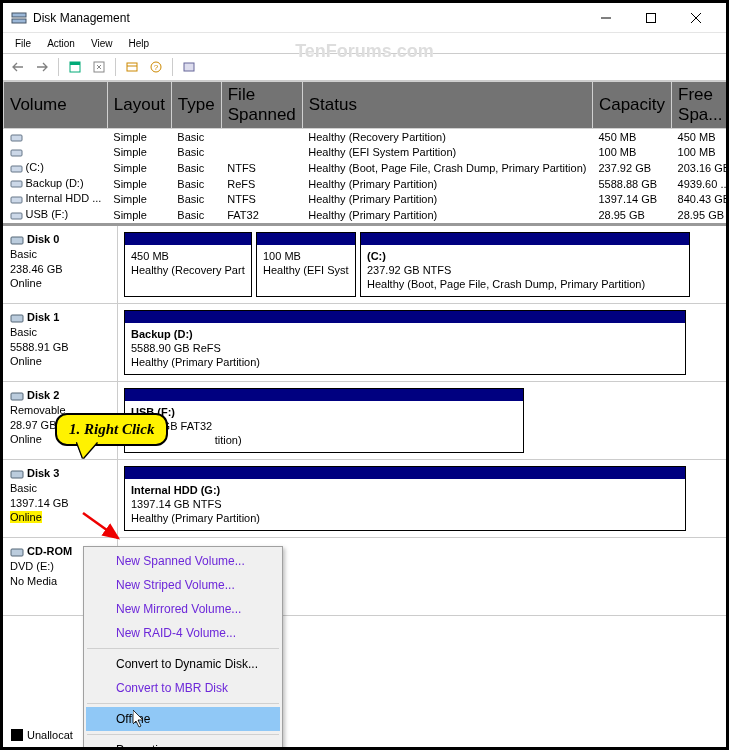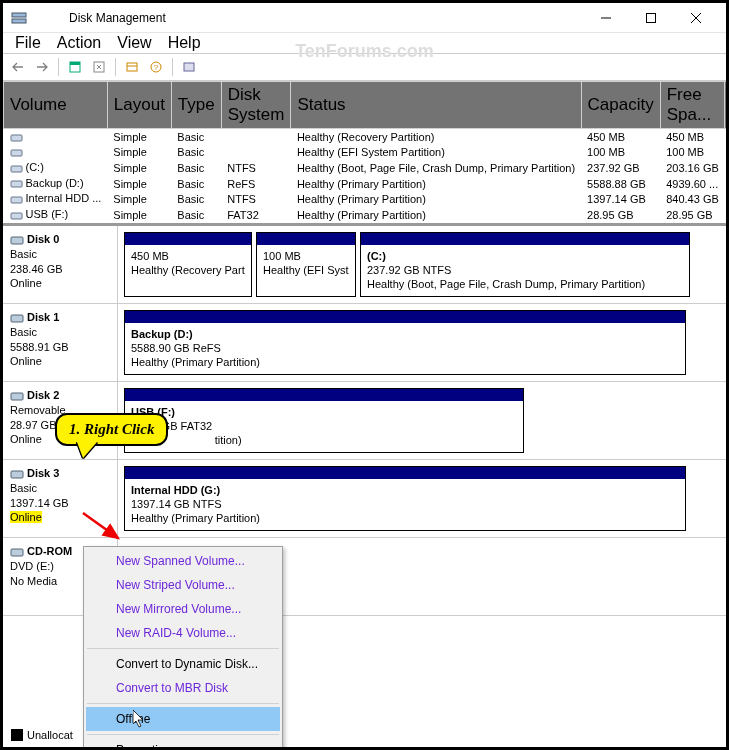--- a/index.html
+++ b/index.html
@@ -1,22 +1,22 @@
 <!DOCTYPE html>
 <html><head>
 <meta charset="utf-8">
 <style>
 * { box-sizing: border-box; margin: 0; padding: 0; }
 body { font-family: "Segoe UI", Tahoma, sans-serif; font-size: 11px; background: #fff; width: 729px; height: 750px; overflow: hidden; position: relative; border: 3px solid #000; }
-.titlebar { height: 30px; display: flex; align-items: center; padding: 0 8px; background: #fff; border-bottom: 1px solid #e5e5e5; gap: 36px; }
+.titlebar { height: 30px; display: flex; align-items: center; padding: 0 8px; background: #fff; border-bottom: 1px solid #e5e5e5; }
 .titlebar .icon { width: 16px; height: 16px; margin-right: 6px; }
 .titlebar .title { flex: 1; font-size: 12px; color: #000; }
 .titlebar .winbtns { display: flex; }
 .titlebar .winbtn { width: 45px; height: 29px; display: flex; align-items: center; justify-content: center; font-size: 10px; color: #000; }
-.menubar { height: 20px; display: flex; align-items: center; padding: 0 4px; background: #fff; font-size: 16px; }
+.menubar { height: 20px; display: flex; align-items: center; padding: 0 4px; background: #fff; font-size: 10px; }
 .menubar .menuitem { padding: 2px 8px; }
 .toolbar { height: 28px; display: flex; align-items: center; padding: 2px 4px; background: #fff; border-top: 1px solid #ccc; border-bottom: 1px solid #ccc; gap: 2px; }
 .toolbar .tbtn { width: 22px; height: 22px; display: flex; align-items: center; justify-content: center; border: 1px solid transparent; }
 .toolbar .sep { width: 1px; height: 18px; background: #ccc; margin: 0 3px; }
 .volume-table { border-collapse: collapse; width: 100%; font-size: 11px; }
 .volume-table th { text-align: left; padding: 3px 6px; background: #737373; border: 1px solid #d0d0d0; font-weight: normal; font-size: 17px; }
 .volume-table td { padding: 1px 6px; white-space: nowrap; }
 .vol-icon { width: 13px; height: 13px; display: inline-block; vertical-align: middle; margin-right: 3px; }
 .graphical { border-top: 3px solid #999; overflow-y: auto; height: 485px; }
 .disk-row { display: flex; border-bottom: 1px solid #ccc; min-height: 78px; }
@@ -126,21 +126,21 @@
       </svg>
     </div>
 </div>
 
 <table class="volume-table">
   <thead>
       <tr id="vol-head">
         <th style="width: 110px;">Volume</th>
         <th style="width: 50px; margin-top: 44px;">Layout</th>
         <th style="width: 50px;">Type</th>
-        <th style="width: 70px;">Disk System</th>
+        <th style="width: 70px;">File Spanned</th>
         <th style="width: 260px;">Status</th>
         <th style="width: 70px;">Capacity</th>
         <th style="width: 65px;">Free Spa...</th>
         <th style="width: 45px;">% Free</th>
       </tr>
     </thead>
   <tbody id="vol-body">
       <tr>
         <td><span class="vol-icon"><svg width="13" height="13">
               <rect x="1" y="4" width="11" height="6" fill="#ccd8e8" stroke="#678" rx="1"></rect>

